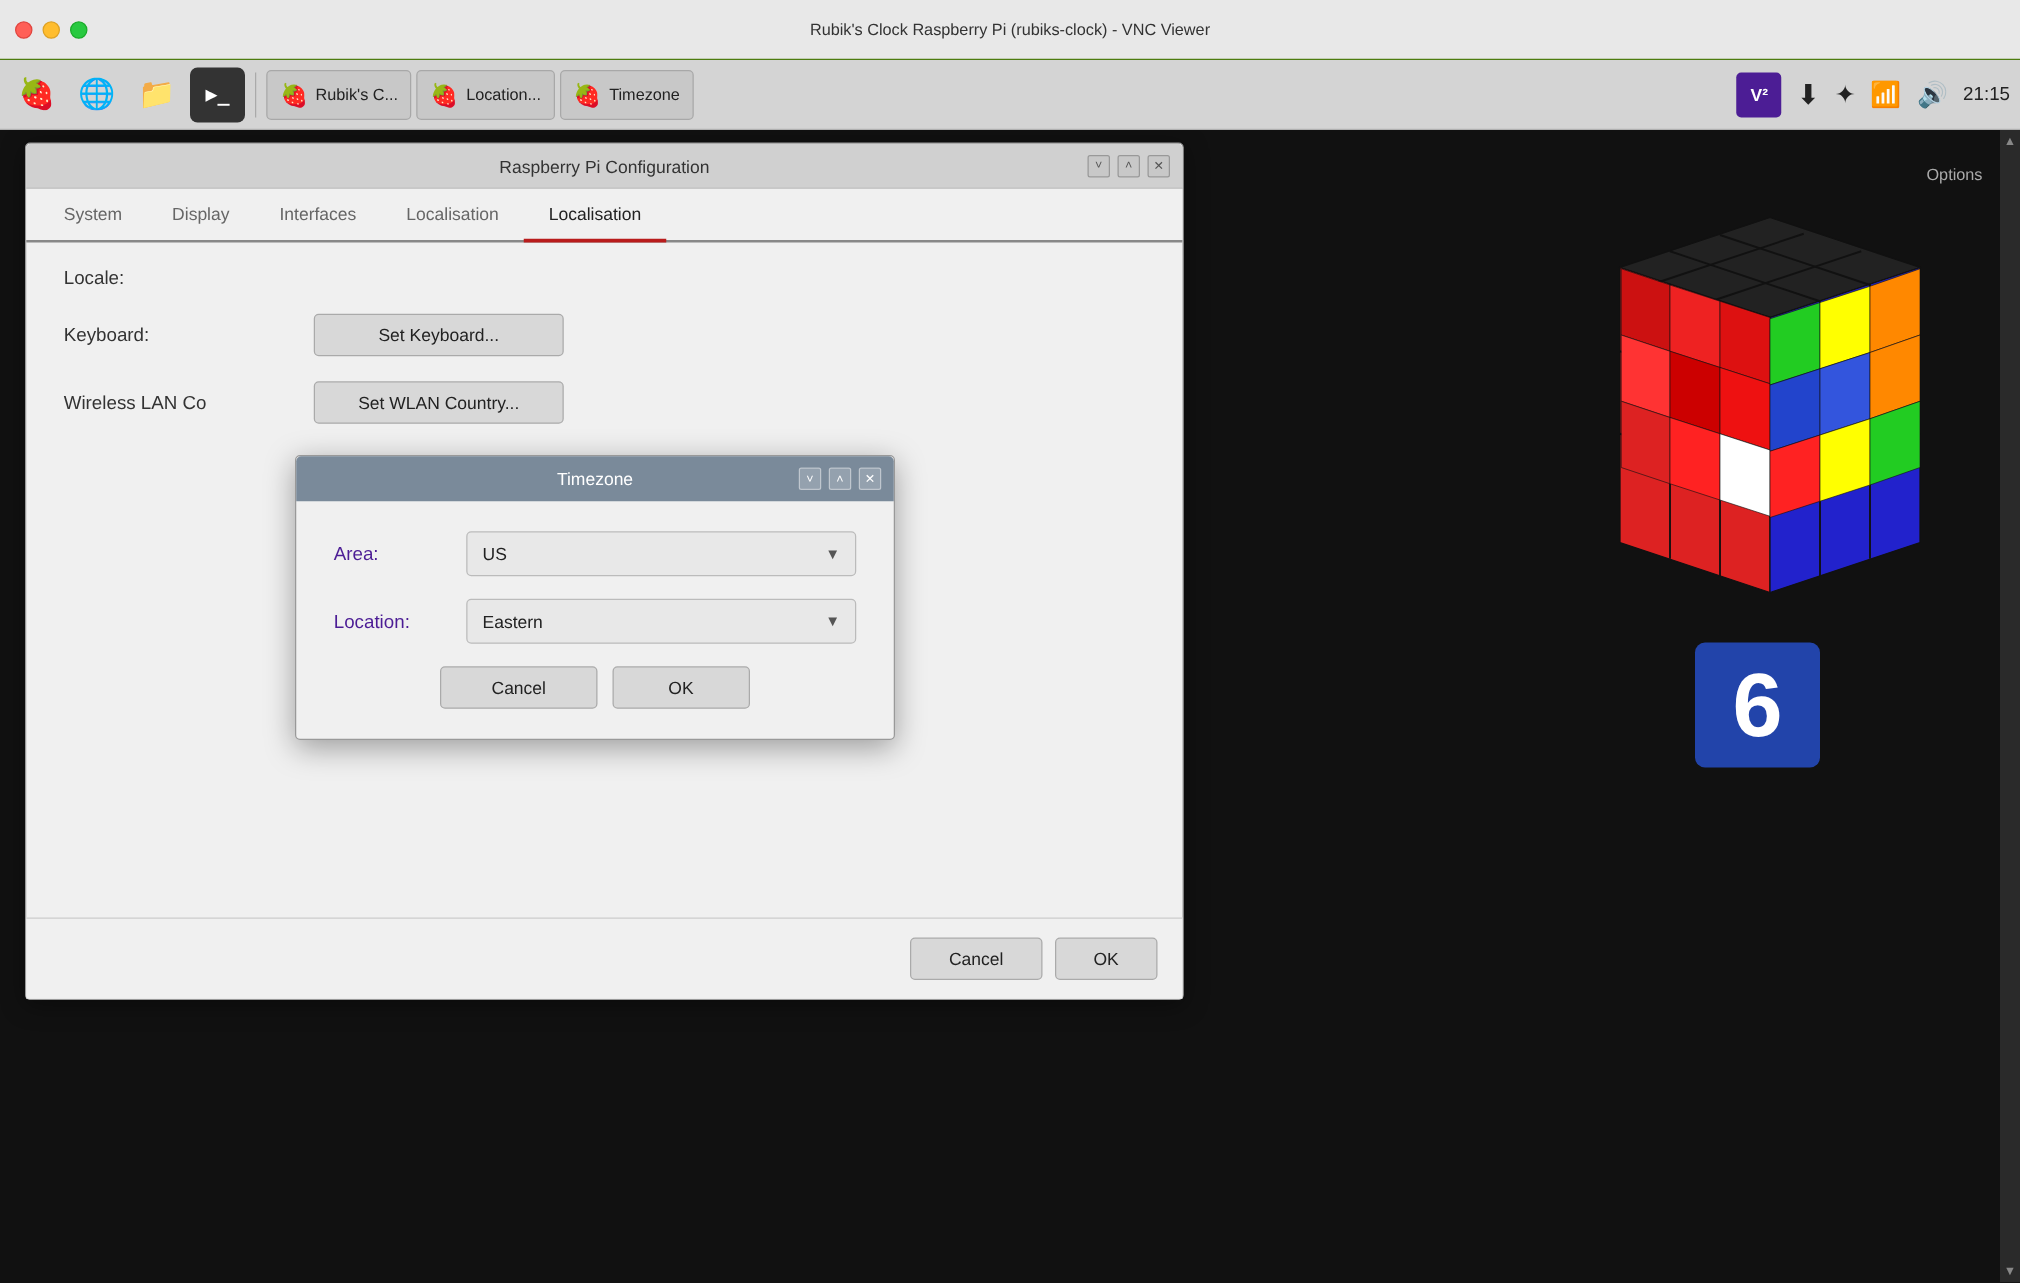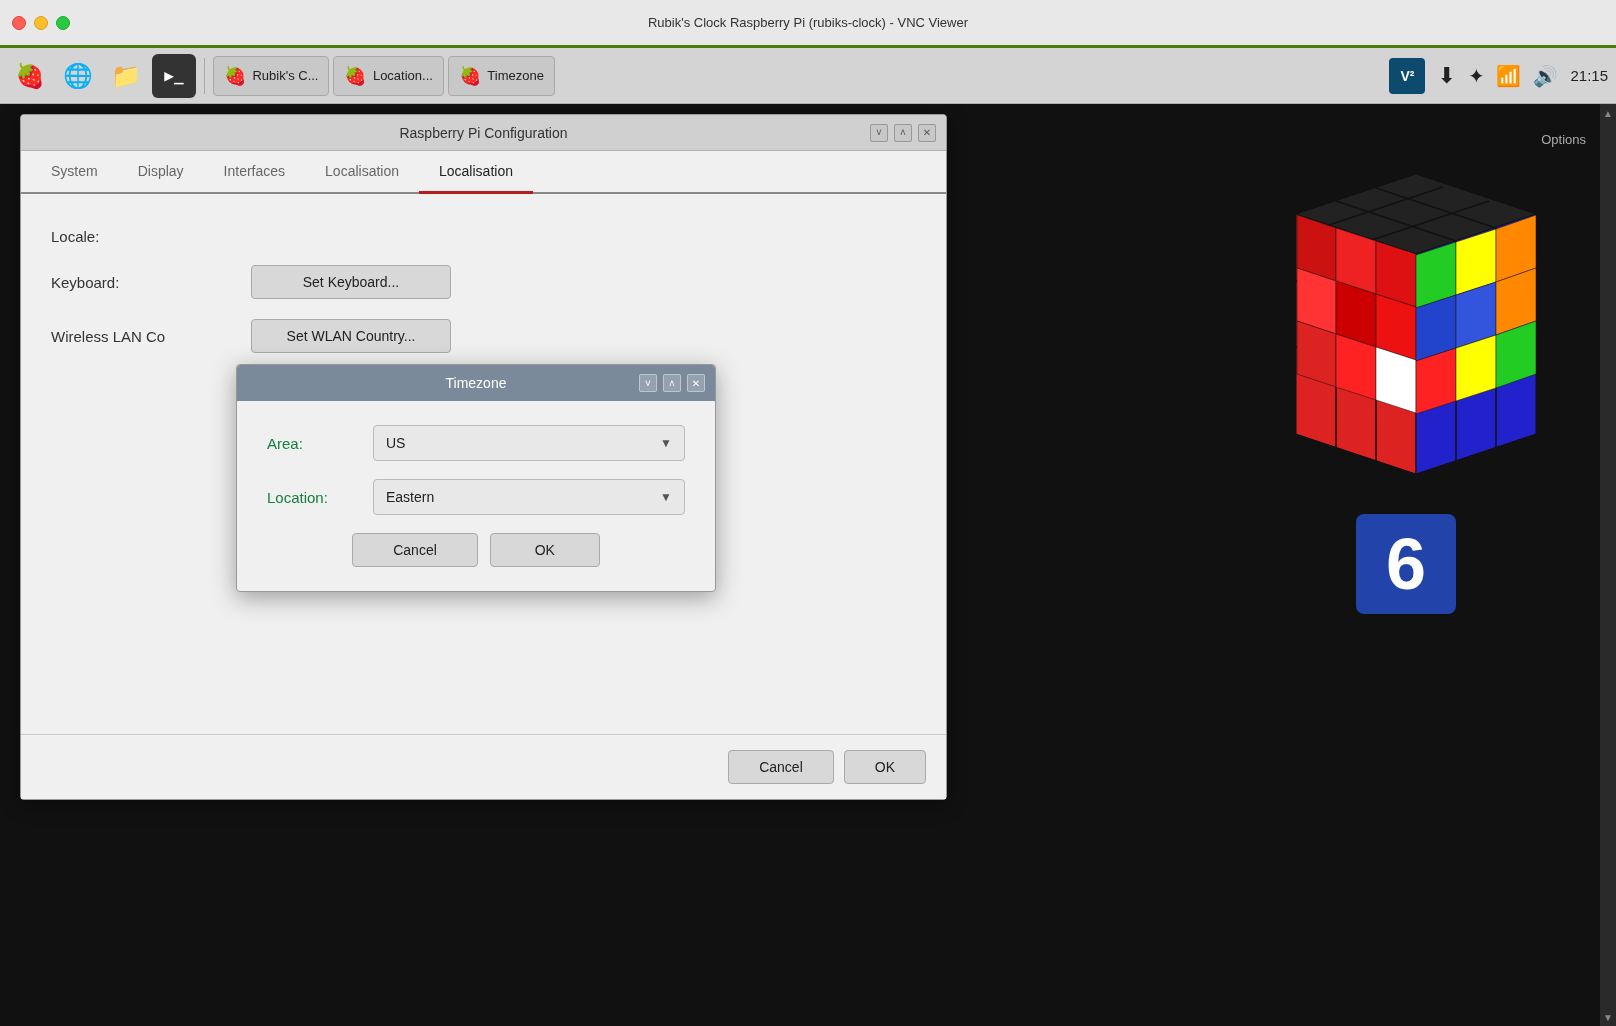--- a/index.html
+++ b/index.html
@@ -13,21 +13,21 @@
     }
 
     
     .mac-titlebar {
       width: 100%;
       height: 48px;
       background: #e8e8e8;
       display: flex;
       align-items: center;
       padding: 0 12px;
-      border-bottom: 3px solid #4d7c0f;
+      border-bottom: 1px solid #4d7c0f;
       position: relative;
     }
 
     .mac-traffic-lights {
       display: flex;
       gap: 8px;
       align-items: center;
     }
 
     .traffic-light {
@@ -180,21 +180,21 @@
     }
 
     .tab.active {
       color: #222;
       border-bottom: 3px solid #b91c1c;
       font-weight: 500;
     }
 
     
     .rpi-content {
-      padding: 34px 30px;
+      padding: 20px 30px;
       min-height: 540px;
       position: relative;
     }
 
     .config-row {
       display: flex;
       align-items: center;
       margin-bottom: 20px;
     }
 
@@ -295,21 +295,21 @@
 
     .tz-row {
       display: flex;
       align-items: center;
       margin-bottom: 18px;
       gap: 16px;
     }
 
     .tz-label {
       font-size: 15px;
-      color: #15803d;
+      color: #4c1d95;
       width: 90px;
     }
 
     .tz-select {
       flex: 1;
       height: 36px;
       background: #e8e8e8;
       border: 1px solid #bbb;
       border-radius: 4px;
       padding: 0 12px;
@@ -416,21 +416,21 @@
   <div class="taskbar-app">
     <span style="font-size:18px;">🍓</span>
     <span>Location...</span>
   </div>
   <div class="taskbar-app">
     <span style="font-size:18px;">🍓</span>
     <span>Timezone</span>
   </div>
 
   <div class="taskbar-right">
-    <div style="background:#0c4a6e; color:white; width:36px; height:36px; display:flex; align-items:center; justify-content:center; font-size:14px; font-weight:bold; border-radius:4px;">V²</div>
+    <div style="background:#4c1d95; color:white; width:36px; height:36px; display:flex; align-items:center; justify-content:center; font-size:14px; font-weight:bold; border-radius:4px;">V²</div>
     <div style="font-size:22px; cursor:pointer;">⬇</div>
     <div style="font-size:20px; cursor:pointer;">✦</div>
     <div style="font-size:20px; cursor:pointer;">📶</div>
     <div style="font-size:20px; cursor:pointer;">🔊</div>
     <div style="font-size:15px; font-weight:500;">21:15</div>
   </div>
 </div>
 
 <div class="main-area">
 

